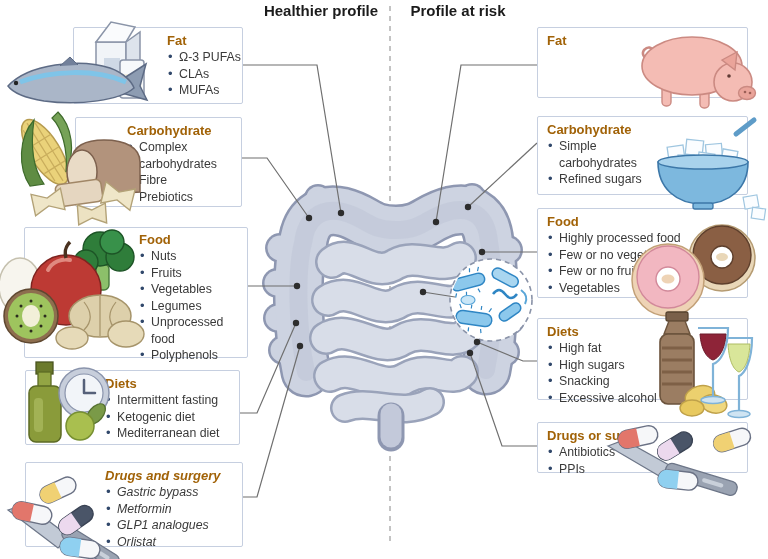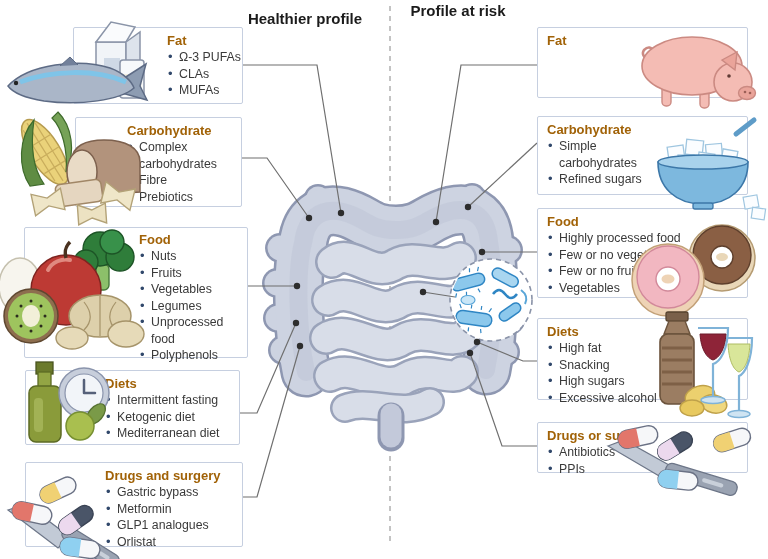--- a/index.html
+++ b/index.html
@@ -1,33 +1,33 @@
 <!DOCTYPE html>
 <html><head>
 <meta charset="utf-8">
 <style>
   html,body{margin:0;padding:0;background:#fff;}
   #canvas{position:relative;width:768px;height:559px;background:#fff;overflow:hidden;
           font-family:"Liberation Sans",sans-serif;}
   svg.layer{position:absolute;left:0;top:0;pointer-events:none;}
   .hdr{position:absolute;top:2px;font-size:15px;font-weight:700;color:#1b1b1b;text-align:center;}
-  #hdrL{left:220px;width:170px;margin-top:8px;}
+  #hdrL{left:236px;width:170px;}
   #hdrR{left:388px;width:140px;}
   .box{position:absolute;background:#fff;border:1.5px solid #c6cfe0;border-radius:2px;box-sizing:border-box;z-index:2;}
   .txt{position:absolute;top:4px;}
   .btitle{font-size:13px;font-weight:700;color:#a16207;line-height:17px;}
   ul.bitems{margin:0;padding:0;list-style:none;}
   ul.bitems li{position:relative;padding-left:12px;font-size:12.3px;color:#3a3a3a;line-height:16.5px;}
   ul.bitems li::before{content:"\2022";position:absolute;left:1px;top:0;color:#31486b;font-size:13px;}
   
   .b0{left:73px;top:27px;width:170px;height:77px;}   .t0{left:93px;width:76px;}
   .b1{left:75px;top:117px;width:167px;height:90px;}  .t1{left:51px;width:102px;}
   .b2{left:24px;top:227px;width:224px;height:131px;} .t2{left:114px;width:94px;top:3px;}
   .b3{left:25px;top:370px;width:215px;height:75px;}  .t3{left:79px;width:130px;}
-  .b4{left:25px;top:462px;width:218px;height:85px;}  .t4{left:79px;width:134px;}
+  .b4{left:25px;top:462px;width:218px;height:85px;}  .t4{left:79px;width:134px;font-style:italic;}
   .b5{left:537px;top:27px;width:211px;height:71px;}  .t5{left:9px;width:96px;}
   .b6{left:537px;top:116px;width:211px;height:79px;} .t6{left:9px;width:100px;}
   .b7{left:537px;top:208px;width:211px;height:90px;} .t7{left:9px;width:150px;}
   .b8{left:537px;top:318px;width:211px;height:82px;} .t8{left:9px;width:150px;}
   .b9{left:537px;top:422px;width:211px;height:51px;} .t9{left:9px;width:150px;}
 </style>
 </head>
 <body>
 
 <div id="canvas">
@@ -223,22 +223,22 @@
           <li>Few or no fruits</li>
           <li>Vegetables</li>
         </ul>
       </div>
   </div>
   <div class="box b8">
     <div class="txt t8">
         <div class="btitle">Diets</div>
     <ul class="bitems">
           <li>High fat</li>
+          <li>High sugars</li>
           <li>Snacking</li>
-          <li>High sugars</li>
           <li>Excessive alcohol</li>
         </ul>
       </div>
   </div>
   <div class="box b9">
     <div class="txt t9">
         <div class="btitle">Drugs or surgery</div>
     <ul class="bitems">
           <li>Antibiotics</li>
           <li>PPIs</li>

